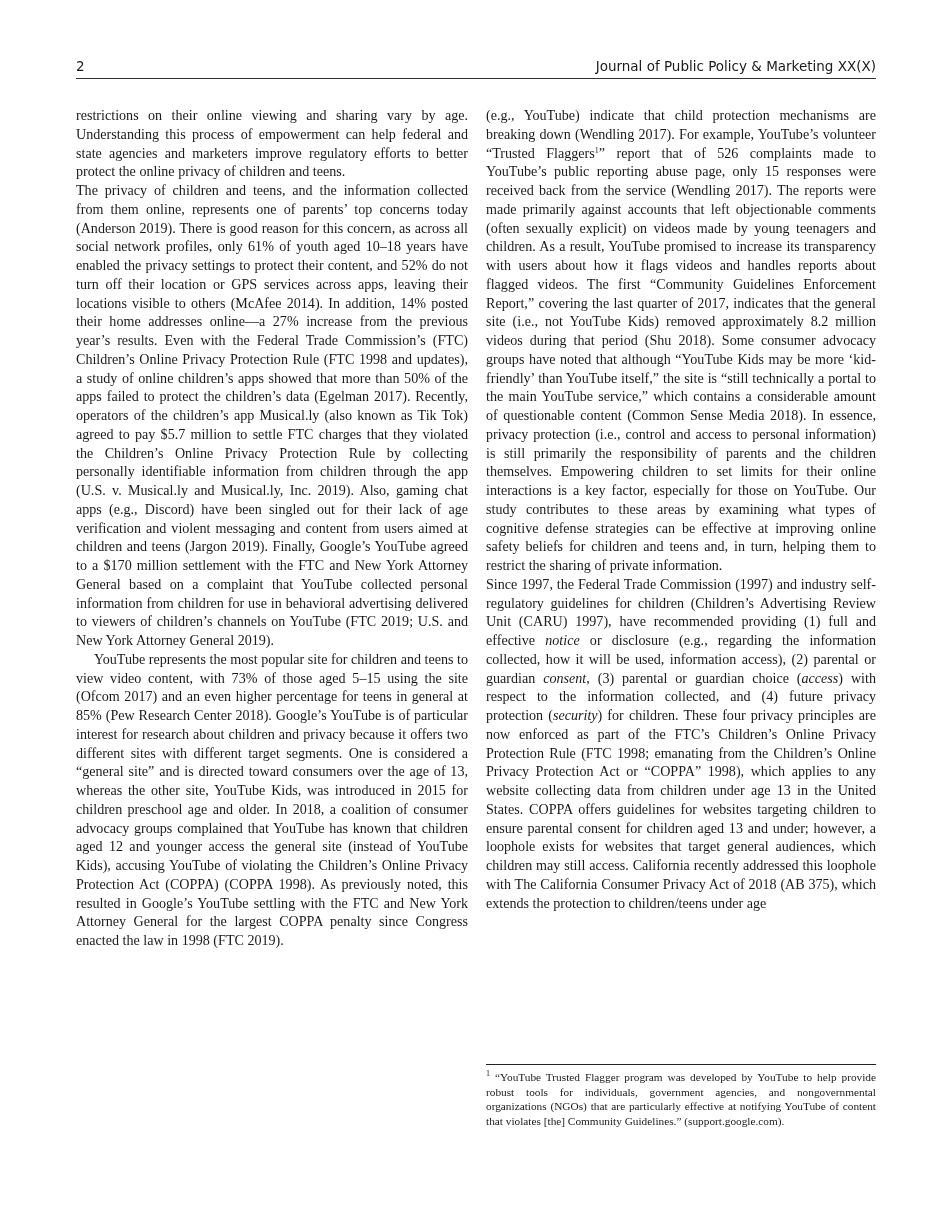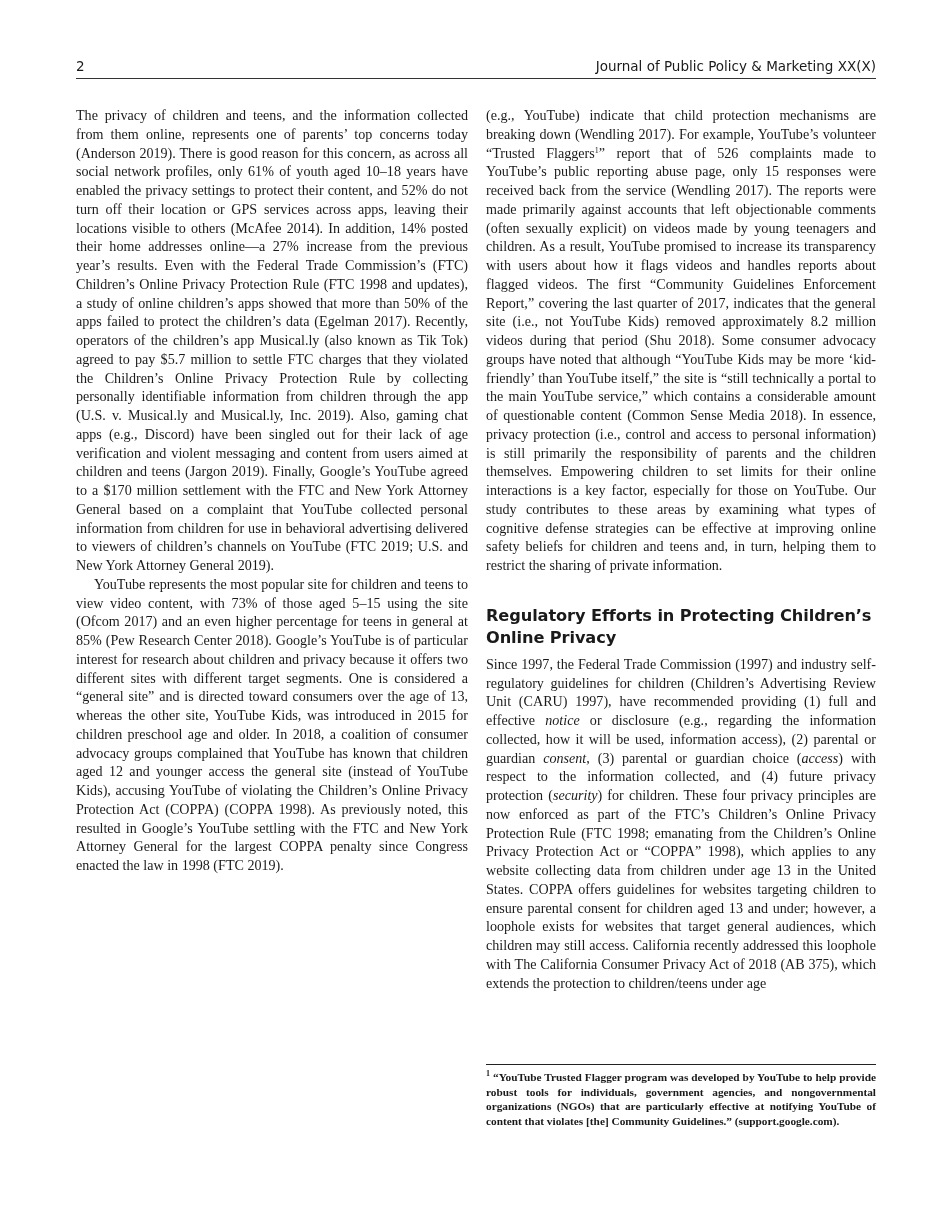--- a/index.html
+++ b/index.html
@@ -21,36 +21,36 @@
   p { margin: 0; }
   p.indent { text-indent: 18px; }
   h2 {
     font-family: "DejaVu Sans", sans-serif; font-weight: bold; font-size: 16.2px; line-height: 22px;
     margin: 30px 0 6px 0; text-align: left; letter-spacing: -0.1px;
   }
   sup { font-size: 8px; line-height: 0; vertical-align: 5px; }
   .footnote-rule { position: absolute; left: 486px; top: 1064px; width: 390px; border-top: 1px solid #222; }
   .footnote {
     position: absolute; left: 486px; top: 1070px; width: 390px;
-    font-family: "Liberation Serif", serif; font-size: 11.3px; line-height: 14.6px; text-align: justify; font-weight: bold;
+    font-family: "Liberation Serif", serif; font-size: 11.3px; line-height: 14.6px; text-align: justify;
   }
 </style>
 </head>
 <body>
 
 <div class="running-head">
   <span class="page-no">2</span>
   <span class="journal">Journal of Public Policy &amp; Marketing XX(X)</span>
 </div>
 
 <div class="col left">
+  <p>restrictions on their online viewing and sharing vary by age. Understanding this process of empowerment can help federal and state agencies and marketers improve regulatory efforts to better protect the online privacy of children and teens.</p>
   <p>The privacy of children and teens, and the information col­lected from them online, represents one of parents’ top con­cerns today (Anderson 2019). There is good reason for this concern, as across all social network profiles, only 61% of youth aged 10–18 years have enabled the privacy settings to protect their content, and 52% do not turn off their location or GPS services across apps, leaving their locations visible to others (McAfee 2014). In addition, 14% posted their home addresses online—a 27% increase from the previous year’s results. Even with the Federal Trade Commission’s (FTC) Children’s Online Privacy Protection Rule (FTC 1998 and updates), a study of online children’s apps showed that more than 50% of the apps failed to protect the children’s data (Egel­man 2017). Recently, operators of the children’s app Musi­cal.ly (also known as Tik Tok) agreed to pay $5.7 million to settle FTC charges that they violated the Children’s Online Privacy Protection Rule by collecting personally identifiable information from children through the app (U.S. v. Musical.ly and Musical.ly, Inc. 2019). Also, gaming chat apps (e.g., Dis­cord) have been singled out for their lack of age verification and violent messaging and content from users aimed at children and teens (Jargon 2019). Finally, Google’s YouTube agreed to a $170 million settlement with the FTC and New York Attor­ney General based on a complaint that YouTube collected personal information from children for use in behavioral adver­tising delivered to viewers of children’s channels on YouTube (FTC 2019; U.S. and New York Attorney General 2019).</p>
   <p class="indent">YouTube represents the most popular site for children and teens to view video content, with 73% of those aged 5–15 using the site (Ofcom 2017) and an even higher percentage for teens in general at 85% (Pew Research Center 2018). Google’s YouTube is of particular interest for research about children and privacy because it offers two different sites with different target segments. One is considered a “general site” and is directed toward consumers over the age of 13, whereas the other site, YouTube Kids, was introduced in 2015 for children preschool age and older. In 2018, a coalition of consumer advocacy groups complained that YouTube has known that children aged 12 and younger access the general site (instead of YouTube Kids), accusing YouTube of violating the Chil­dren’s Online Privacy Protection Act (COPPA) (COPPA 1998). As previously noted, this resulted in Google’s YouTube settling with the FTC and New York Attorney General for the largest COPPA penalty since Congress enacted the law in 1998 (FTC 2019).</p>
 </div>
 
 <div class="col right">
   <p><span>(e.g., YouTube) indicate that child protection mechanisms are breaking down (Wendling 2017). For example, YouTube’s volunteer “Trusted Flaggers</span><sup>1</sup><span>” report that of 526 complaints made to YouTube’s public reporting abuse page, only 15 responses were received back from the service (Wendling 2017). The reports were made primarily against accounts that left objectionable comments (often sexually explicit) on videos made by young teenagers and children. As a result, YouTube promised to increase its transparency with users about how it flags videos and handles reports about flagged videos. The first “Community Guidelines Enforcement Report,” covering the last quarter of 2017, indicates that the general site (i.e., not YouTube Kids) removed approximately 8.2 million videos dur­ing that period (Shu 2018). Some consumer advocacy groups have noted that although “YouTube Kids may be more ‘kid-friendly’ than YouTube itself,” the site is “still technically a portal to the main YouTube service,” which contains a consid­erable amount of questionable content (Common Sense Media 2018). In essence, privacy protection (i.e., control and access to personal information) is still primarily the responsibility of parents and the children themselves. Empowering children to set limits for their online interactions is a key factor, especially for those on YouTube. Our study contributes to these areas by examining what types of cognitive defense strategies can be effective at improving online safety beliefs for children and teens and, in turn, helping them to restrict the sharing of private information.</span></p>
-  <h2>Regulatory Efforts in Protecting Children’s Online Privacy</h2>
   <p><span>Since 1997, the Federal Trade Commission (1997) and industry self-regulatory guidelines for children (Children’s Advertising Review Unit (CARU) 1997), have recommended providing (1) full and effective </span><i>notice</i><span> or disclosure (e.g., regarding the infor­mation collected, how it will be used, information access), (2) parental or guardian </span><i>consent</i><span>, (3) parental or guardian choice (</span><i>access</i><span>) with respect to the information collected, and (4) future privacy protection (</span><i>security</i><span>) for children. These four privacy principles are now enforced as part of the FTC’s Chil­dren’s Online Privacy Protection Rule (FTC 1998; emanating from the Children’s Online Privacy Protection Act or “COPPA” 1998), which applies to any website collecting data from children under age 13 in the United States. COPPA offers guidelines for websites targeting children to ensure parental consent for children aged 13 and under; however, a loophole exists for websites that target general audiences, which chil­dren may still access. California recently addressed this loop­hole with The California Consumer Privacy Act of 2018 (AB 375), which extends the protection to children/teens under age</span></p>
 </div>
 
 <div class="footnote-rule"></div>
 <div class="footnote"><sup>1</sup><span> “YouTube Trusted Flagger program was developed by YouTube to help provide robust tools for individuals, government agencies, and nongovernmental organizations (NGOs) that are particularly effective at notifying YouTube of content that violates [the] Community Guidelines.” (support.google.com).</span></div>
 
 </body></html>

